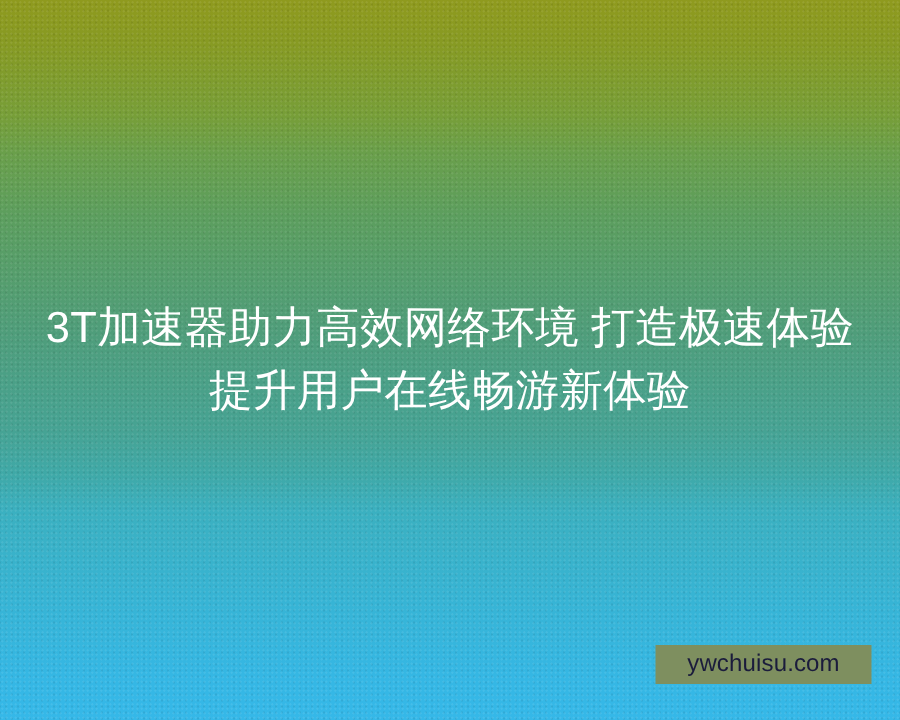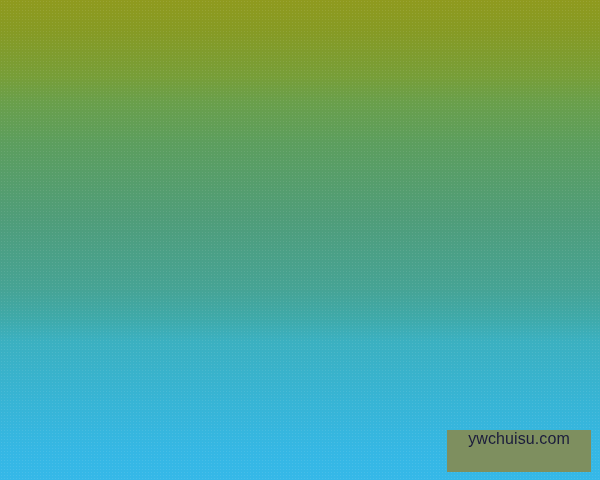--- a/index.html
+++ b/index.html
@@ -57,41 +57,43 @@
     color: #ffffff;
     font-size: 29px;
     line-height: 42px;
     font-weight: 400;
     letter-spacing: 0.2px;
     white-space: pre-line;
   }
 
   #watermark-badge {
     position: absolute;
-    left: 447px;
+    left: 437px;
     top: 430px;
     width: 144px;
-    height: 42px;
+    height: 26px;
     background: #7e8f5f;
     display: flex;
+    align-items: center;
     justify-content: center;
   }
   #watermark-text {
     color: #1b1c3c;
     font-size: 16px;
     line-height: 18px;
     font-weight: 400;
     letter-spacing: 0.1px;
   }
 </style>
 </head>
 <body>
 
 <div id="poster">
 
   <div id="grain"></div>
 
+  <div id="headline">3T加速器助力高效网络环境 打造极速体验提升用户在线畅游新体验</div>
 
   <div id="watermark-badge">
     <span id="watermark-text">ywchuisu.com</span>
   </div>
 
 </div>
 
 </body></html>

